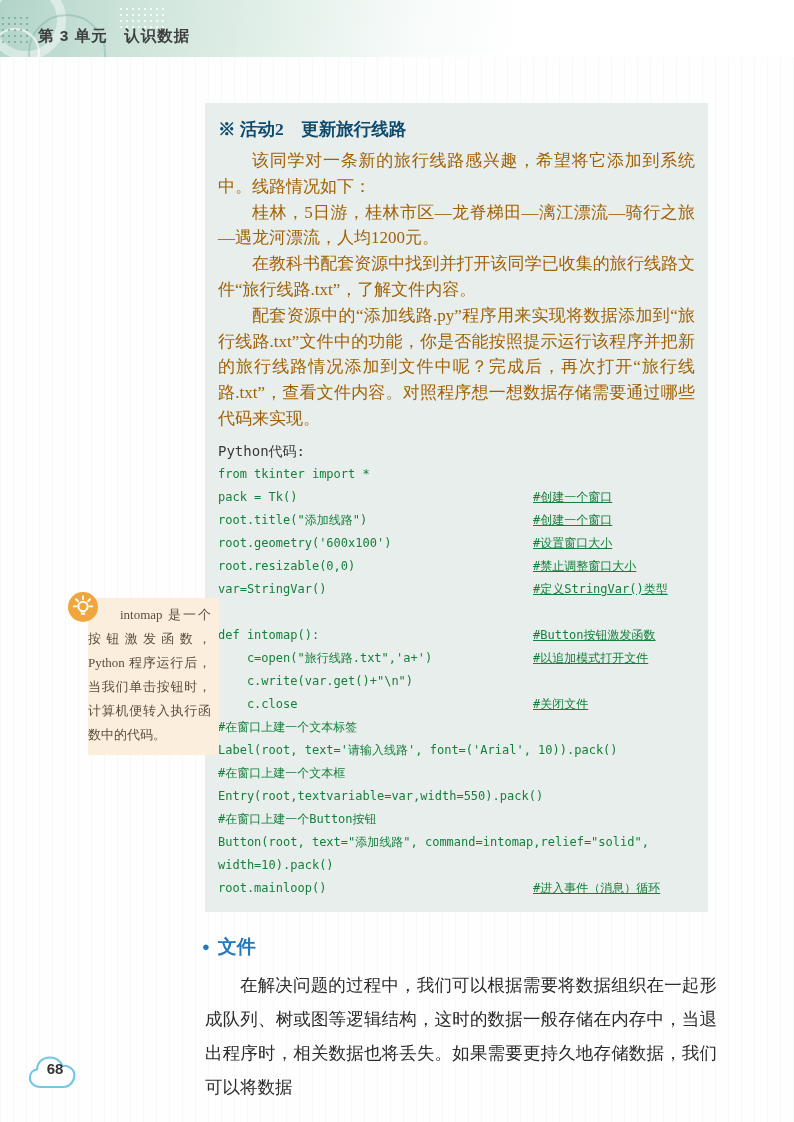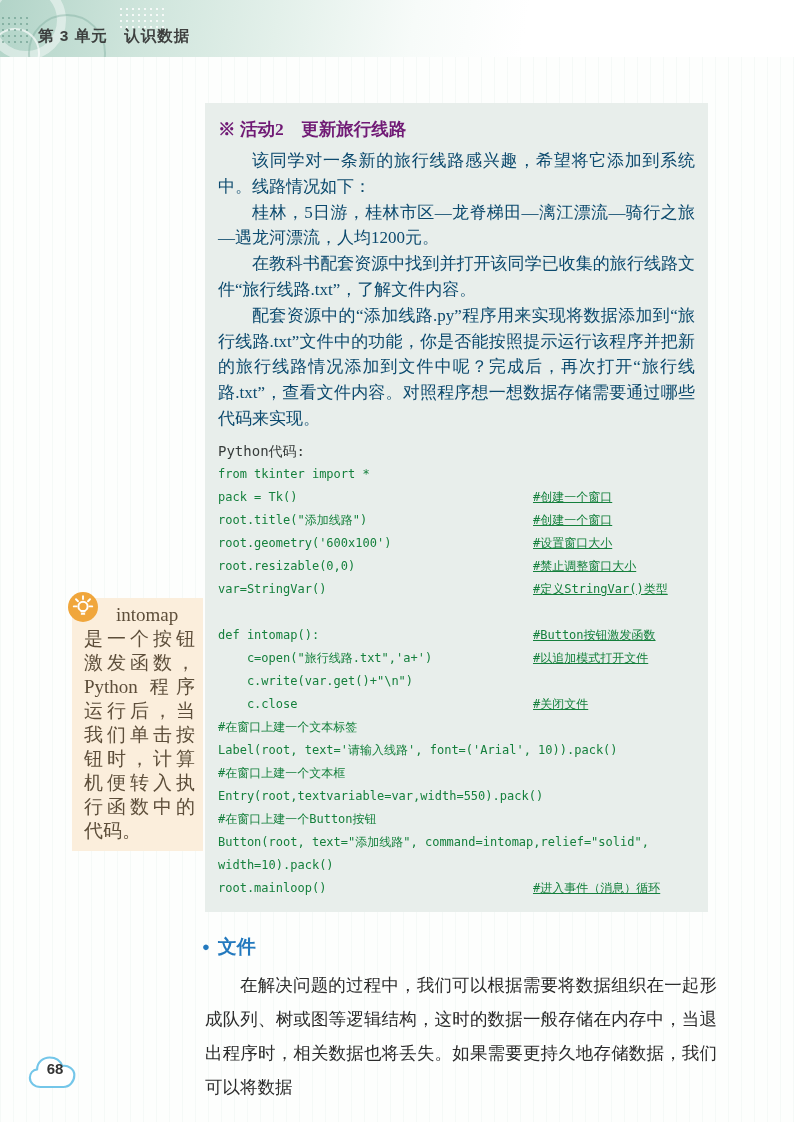--- a/index.html
+++ b/index.html
@@ -42,49 +42,49 @@
   }
   
   .content-column{position:absolute;left:205px;top:103px;width:503px;}
   .graybox{
     background:#e8eeeb;
     width:503px;box-sizing:border-box;
     padding:13px 13px 12px 13px;
   }
   .activity-title{
     font-family:"Liberation Serif", serif;
-    font-size:17.5px;font-weight:700;color:#701a75;
+    font-size:17.5px;font-weight:700;color:#0c4a6e;
     margin:0 0 6px 0;line-height:26px;
   }
   .para{
     font-family:"Liberation Serif", serif;
-    font-size:17px;color:#0c4a6e;
+    font-size:17px;color:#a16207;
     line-height:25.8px;margin:0;
     text-indent:2em;text-align:justify;
   }
   .code-label{
     font-family:"DejaVu Sans Mono", monospace;
     font-size:14px;color:#373c3b;line-height:23px;margin-top:8px;
   }
   .code-row{
     position:relative;
     font-family:"DejaVu Sans Mono", monospace;
     font-size:12px;color:#15803d;
     line-height:23px;min-height:23px;
     white-space:pre;
   }
   .code-comment{position:absolute;left:315px;top:0;white-space:pre;text-decoration:underline;}
   
   .note{
-    position:absolute;left:72px;top:598px;width:131px;
+    position:absolute;left:88px;top:598px;width:131px;
     box-sizing:border-box;
     background:#fbeedc;
-    padding:5px 8px 8px 12px;
+    padding:5px 8px 8px 0;
     font-family:"Liberation Serif", serif;
-    font-size:19px;color:#5d4e3a;
+    font-size:13px;color:#5d4e3a;
     line-height:24px;text-align:justify;
   }
   .note .icon-spacer{float:left;width:32px;height:22px;}
   .bulb{position:absolute;left:68px;top:592px;width:30px;height:30px;}
   
   .file-heading{
     display:flex;align-items:center;
     margin:22px 0 8px -3px;
   }
   .file-bullet{color:#2379be;font-size:13px;margin-right:8px;line-height:1;}

